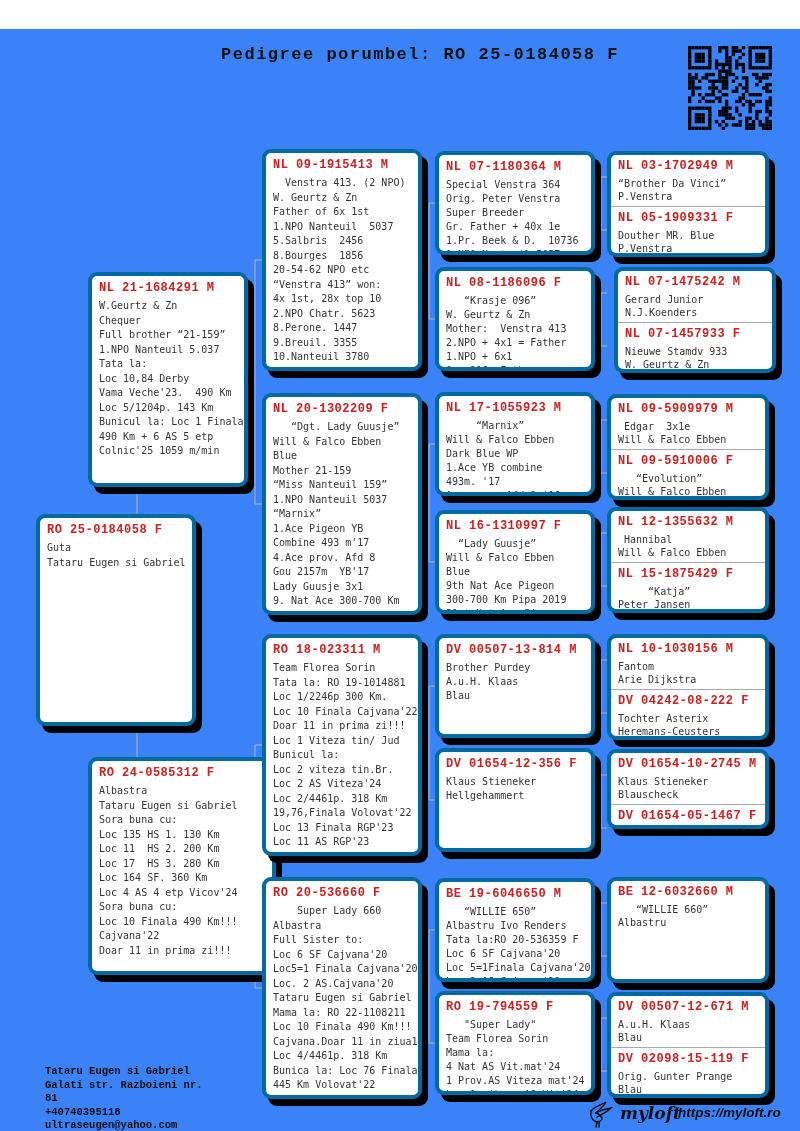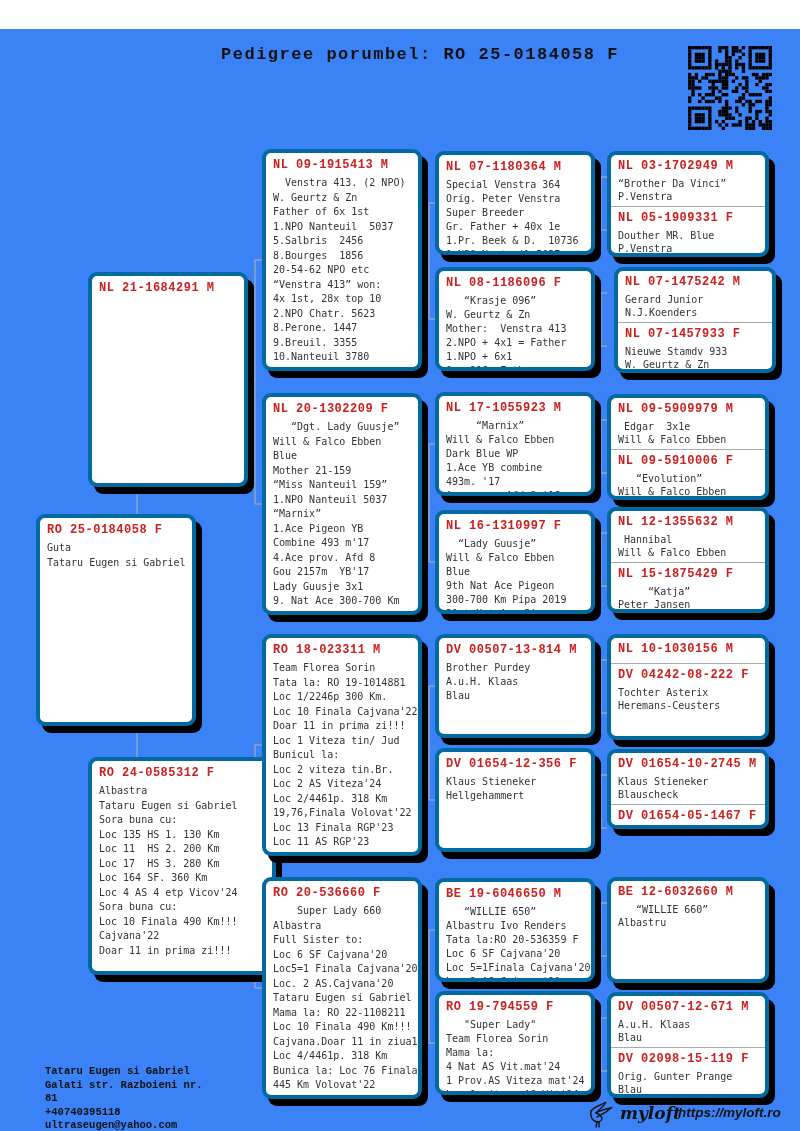--- a/index.html
+++ b/index.html
@@ -367,20 +367,31 @@
   </svg>
 
   <div class="box" style="left:36px;top:485px;width:160px;height:212px">
     <div class="ring">RO 25-0184058 F</div>
     <div class="lines">Guta
 Tataru Eugen si Gabriel</div>
   </div>
 
   <div class="box" style="left:88px;top:243px;width:160px;height:215px">
     <div class="ring">NL 21-1684291 M</div>
+    <div class="lines">W.Geurtz &amp; Zn
+Chequer
+Full brother “21-159”
+1.NPO Nanteuil 5.037
+Tata la:
+Loc 10,84 Derby
+Vama Veche'23.  490 Km
+Loc 5/1204p. 143 Km
+Bunicul la: Loc 1 Finala
+490 Km + 6 AS 5 etp
+Colnic'25 1059 m/min</div>
   </div>
   <div class="box" style="left:88px;top:728px;width:188px;height:218px">
     <div class="ring">RO 24-0585312 F</div>
     <div class="lines">Albastra
 Tataru Eugen si Gabriel
 Sora buna cu:
 Loc 135 HS 1. 130 Km
 Loc 11  HS 2. 200 Km
 Loc 17  HS 3. 280 Km
 Loc 164 SF. 360 Km
@@ -566,20 +577,22 @@
     </div>
     <div class="sub">
       <div class="ring">NL 15-1875429 F</div>
       <div class="lines">     “Katja”
 Peter Jansen</div>
     </div>
   </div>
   <div class="box pair" style="left:607px;top:605px;width:162px;height:106px">
     <div class="sub">
       <div class="ring">NL 10-1030156 M</div>
+      <div class="lines">Fantom
+Arie Dijkstra</div>
     </div>
     <div class="sub">
       <div class="ring">DV 04242-08-222 F</div>
       <div class="lines">Tochter Asterix
 Heremans-Ceusters</div>
     </div>
   </div>
   <div class="box pair" style="left:607px;top:720px;width:162px;height:80px">
     <div class="sub">
       <div class="ring">DV 01654-10-2745 M</div>

